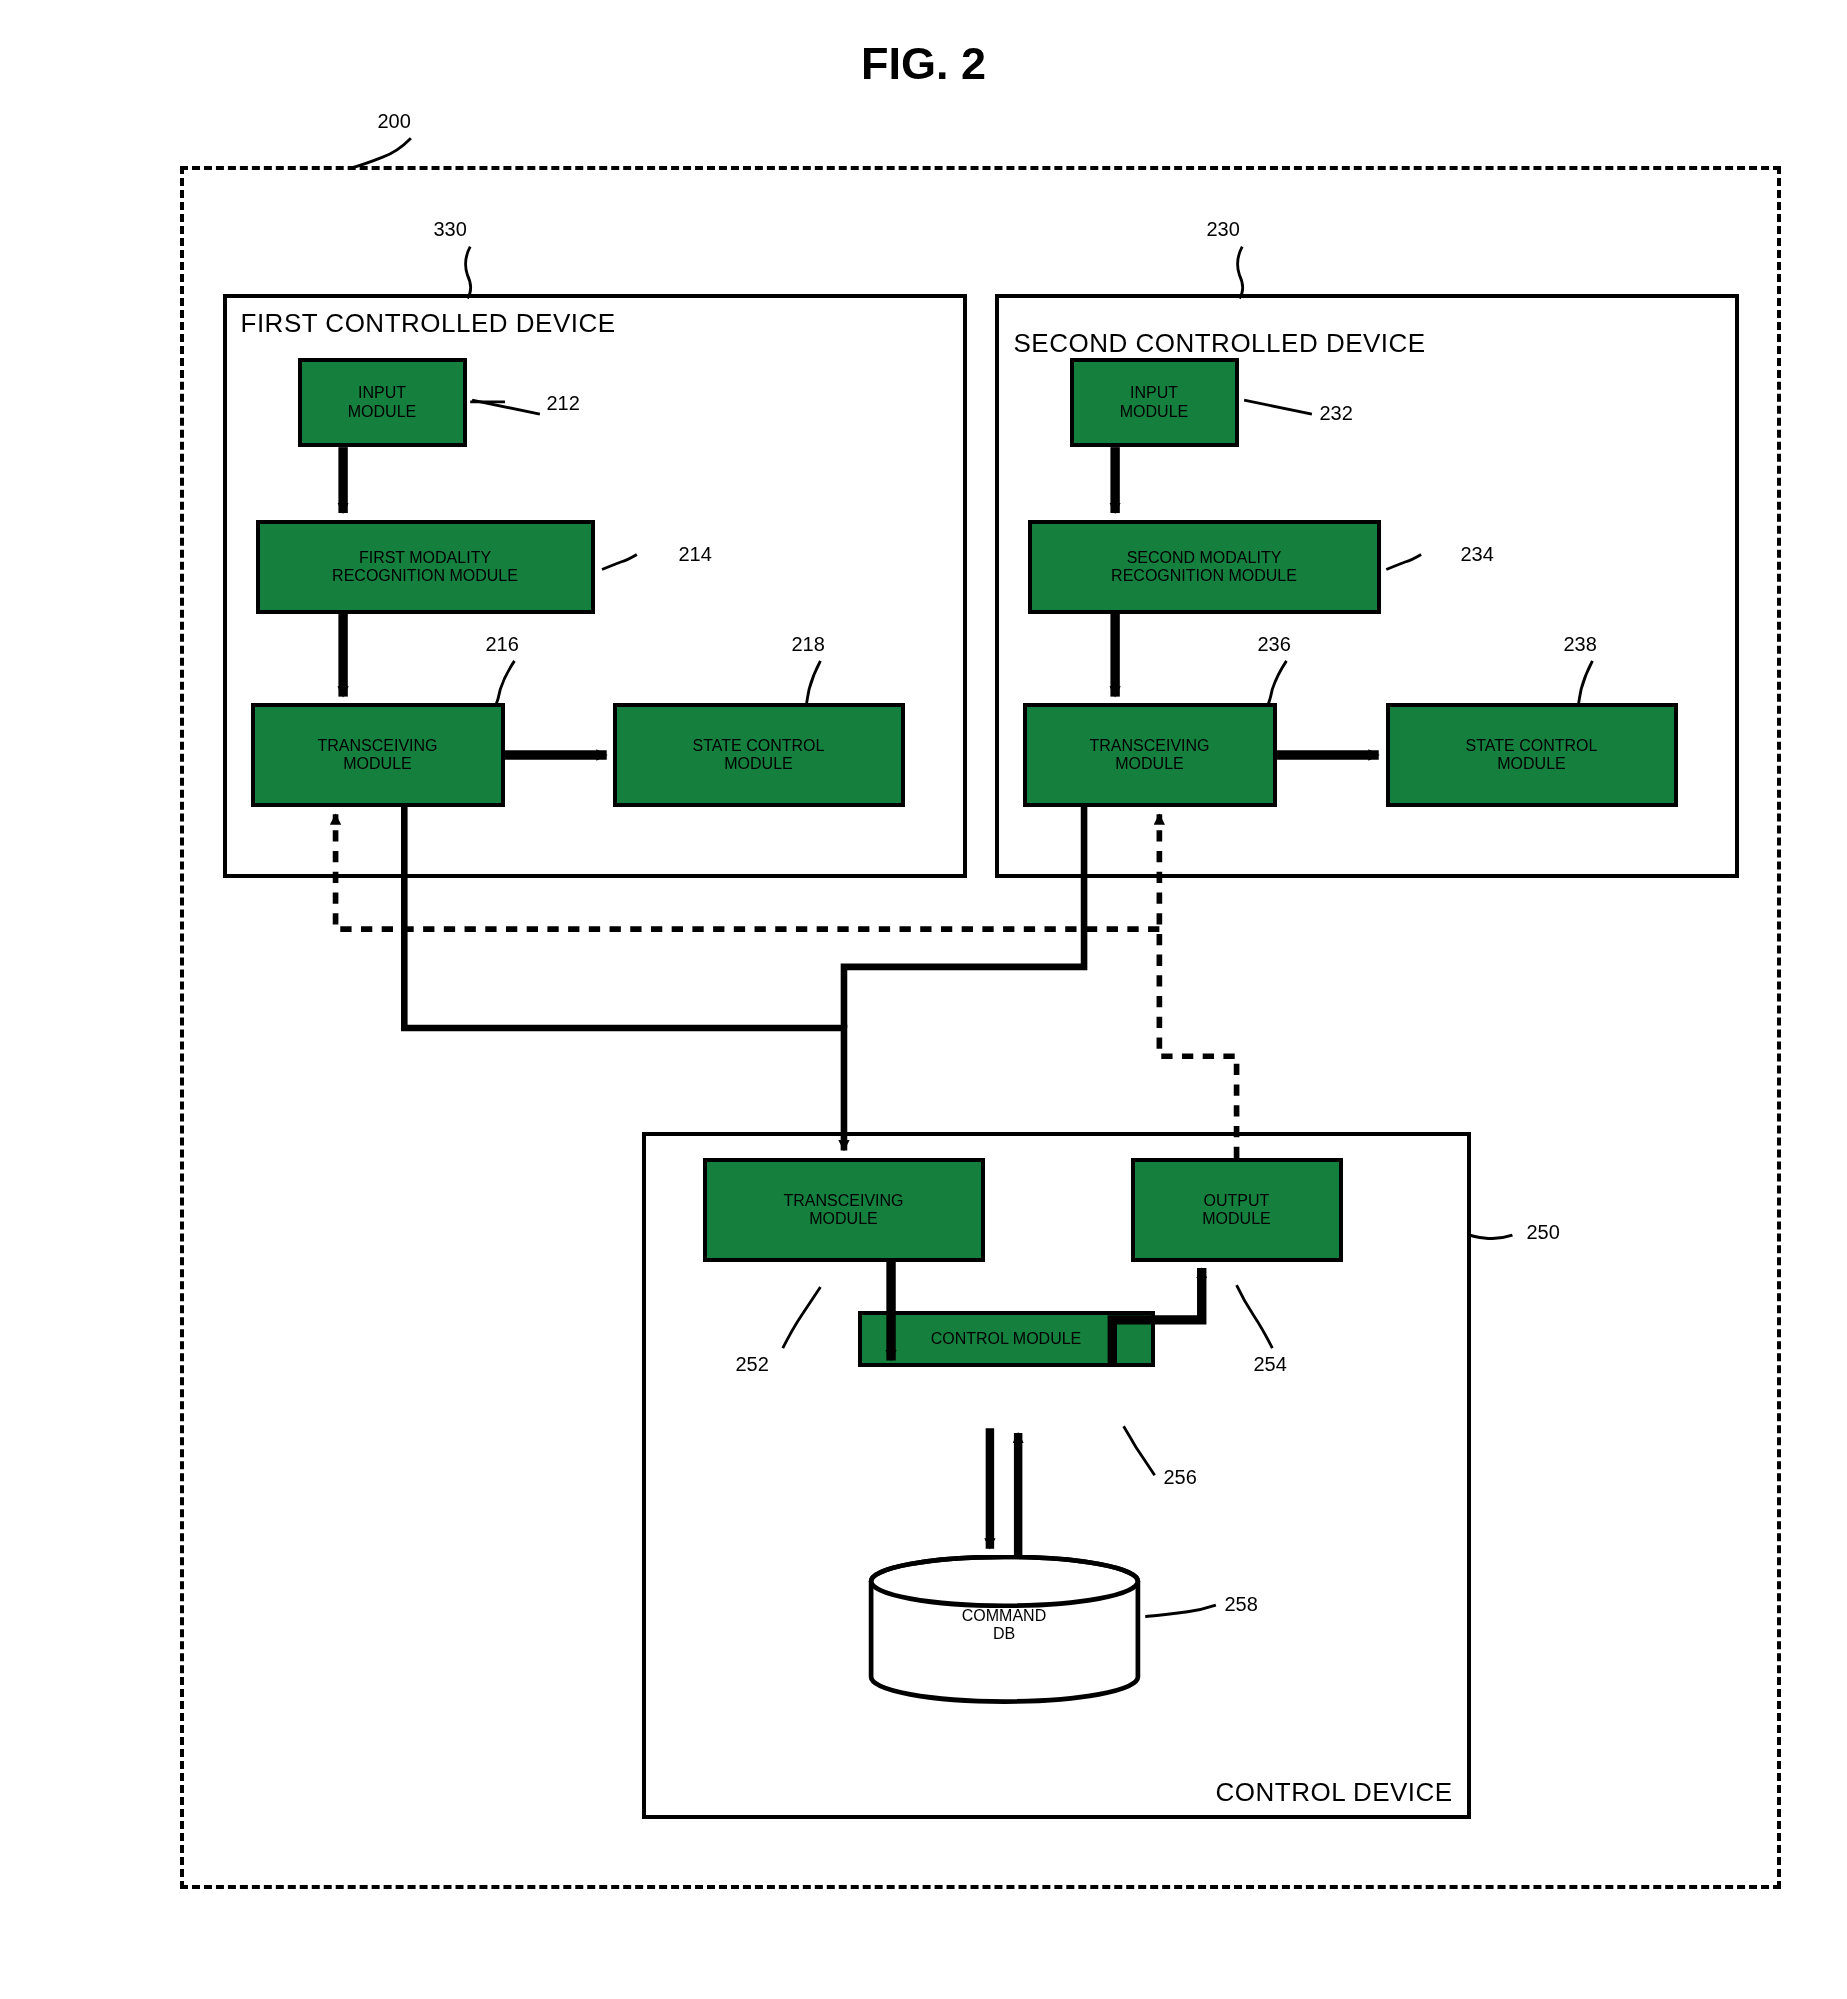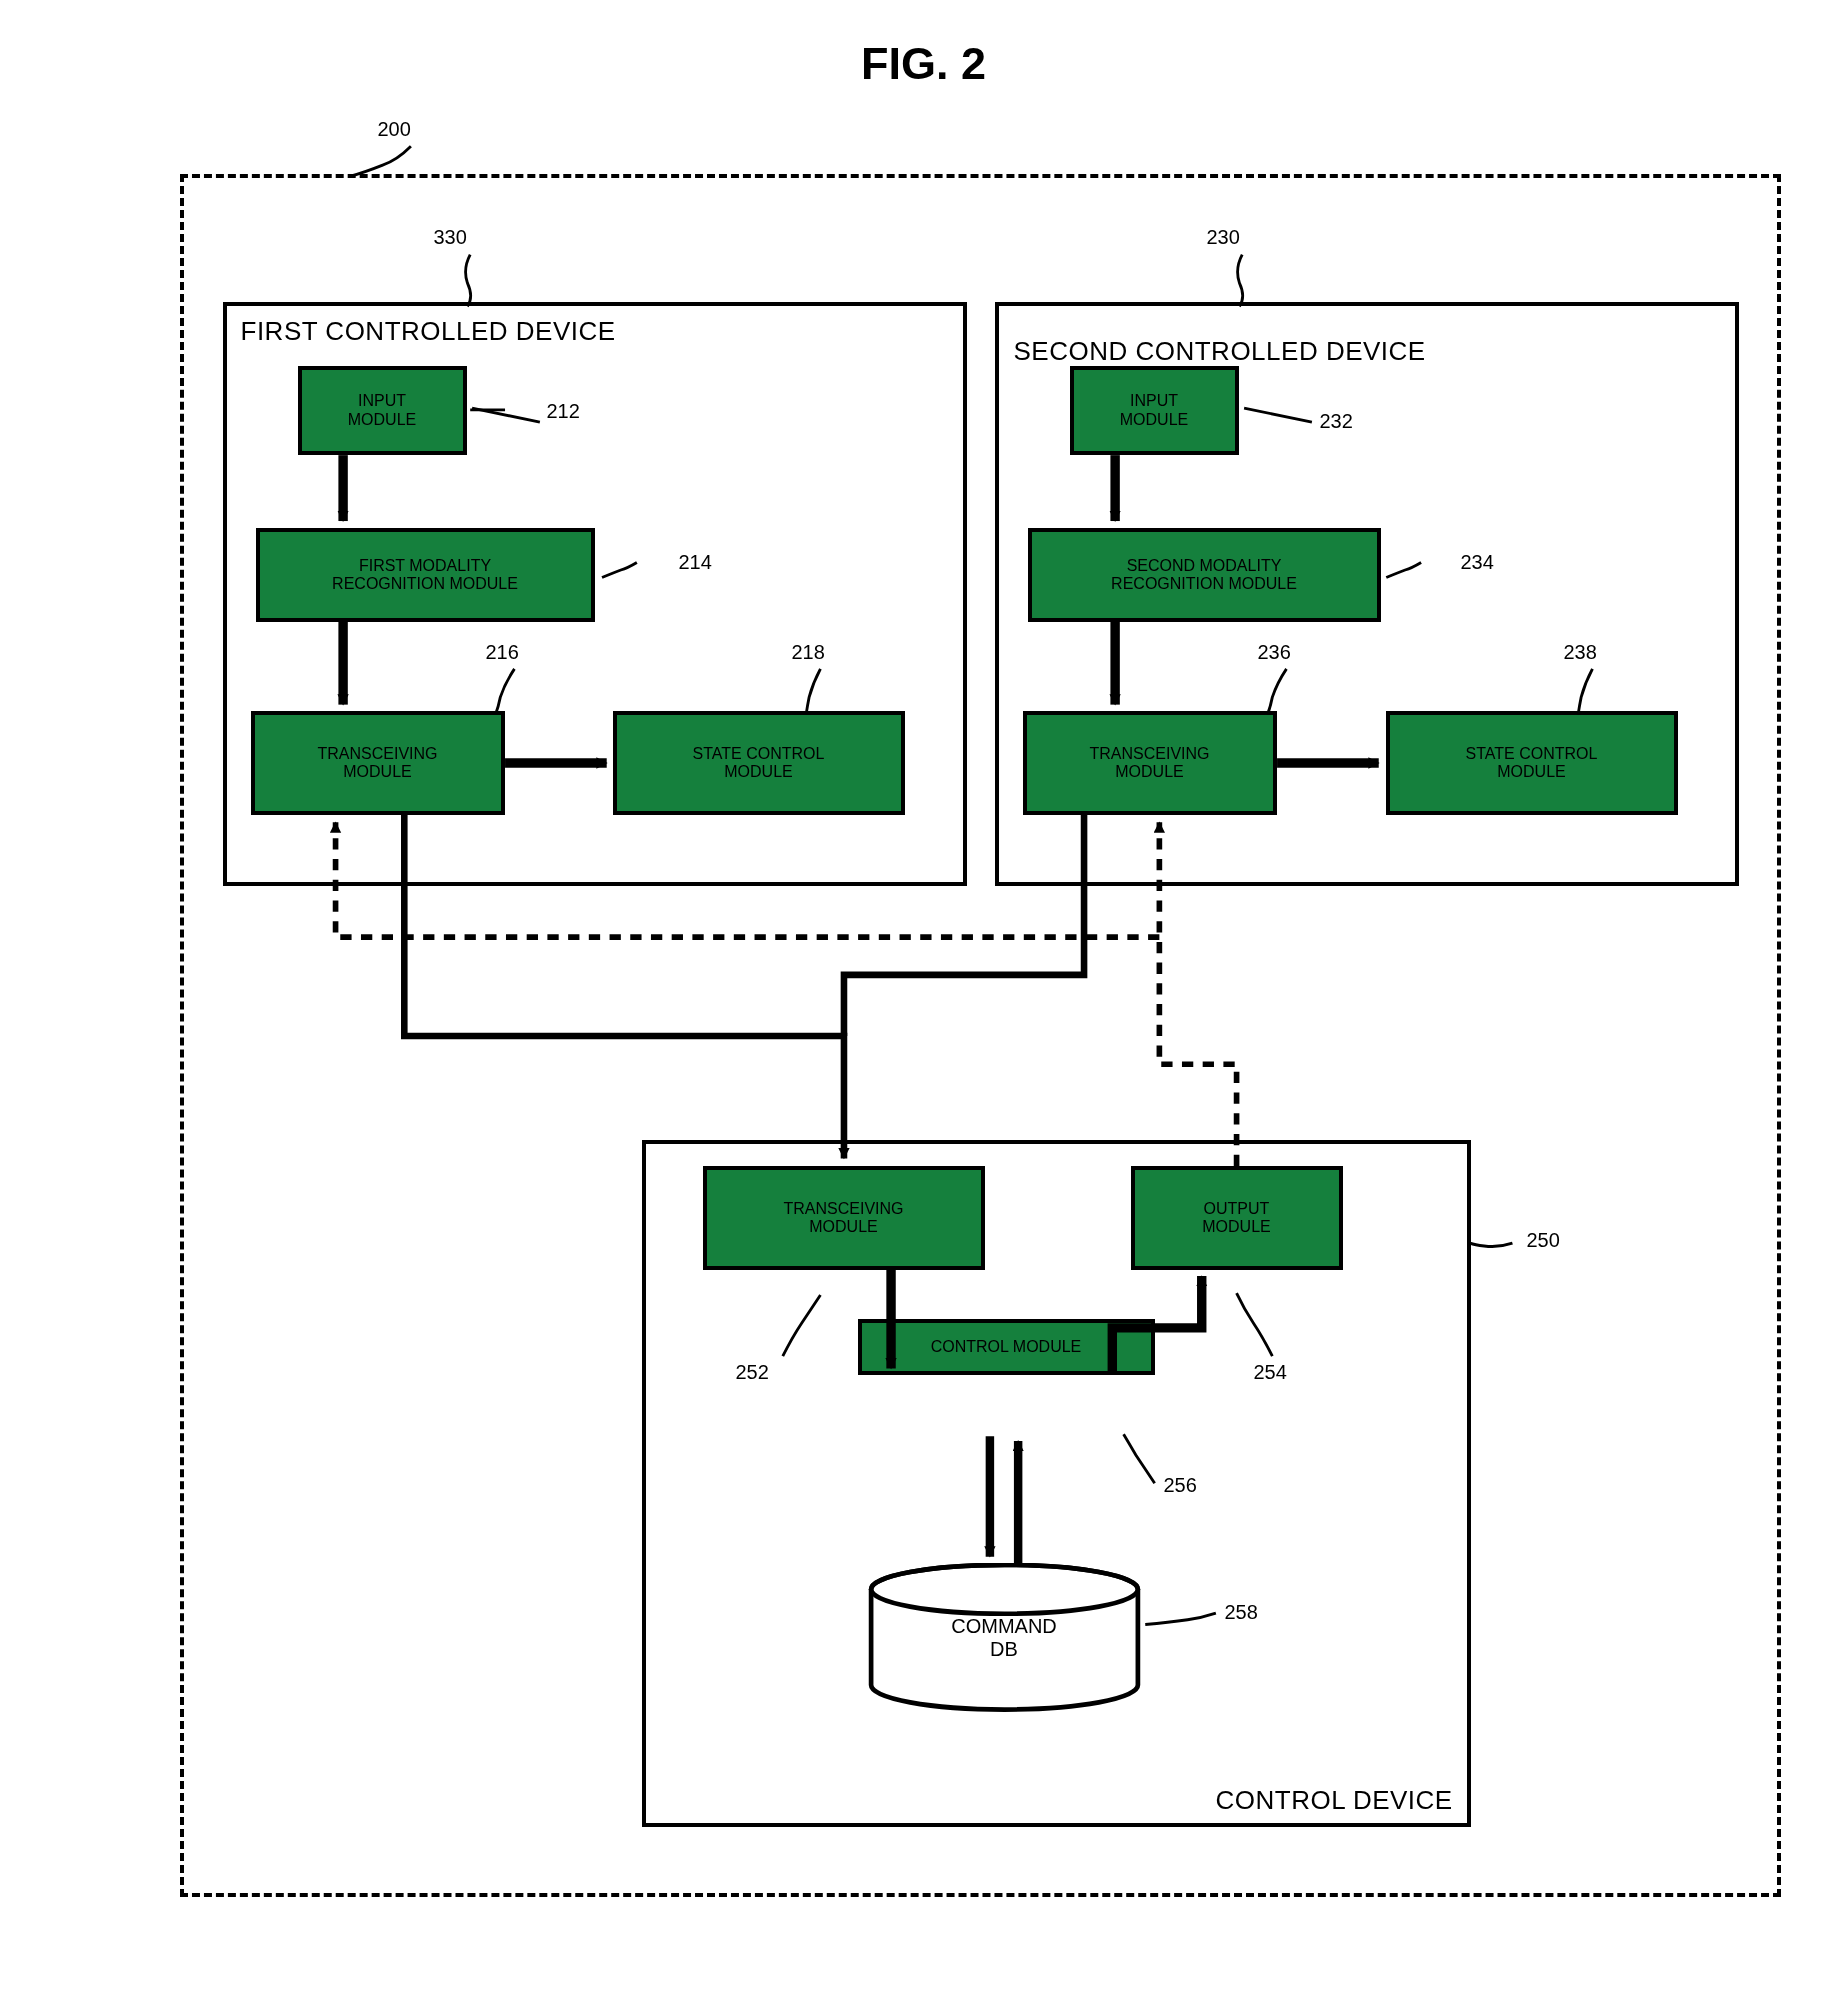--- a/index.html
+++ b/index.html
@@ -6,21 +6,21 @@
   body {
     margin: 0;
     padding: 38px;
     font-family: Arial, sans-serif;
     background: #fff;
   }
   .figure-title {
     text-align: center;
     font-size: 45px;
     font-weight: bold;
-    margin-bottom: 28px;
+    margin-bottom: 20px;
   }
   .stage {
     position: relative;
     width: 1770px;
     height: 1789px;
     margin: 0 auto;
   }
   .outer-dashed {
     position: absolute;
     border: 4.7px dashed #000;
@@ -117,21 +117,21 @@
 
   <div class="block" style="left:819px; top:1201px; width:297px; height:56px;">CONTROL MODULE</div>
   <div class="refnum" style="left:1125px; top:1356px;">256</div>
 
   <div style="position:absolute; left:829px; top:1445px; width:273px; height:146px;">
     <svg width="273" height="155" viewBox="0 0 290 165">
       <ellipse cx="145" cy="28" rx="142" ry="26" fill="#fff" stroke="#000" stroke-width="5"></ellipse>
       <path d="M 3 28 L 3 130 A 142 26 0 0 0 287 130 L 287 28" fill="#fff" stroke="#000" stroke-width="5"></path>
       <ellipse cx="145" cy="28" rx="142" ry="26" fill="none" stroke="#000" stroke-width="5"></ellipse>
     </svg>
-    <div style="position:absolute; left:0; top:52px; width:273px; text-align:center; font-size:20px; line-height:1.15;">COMMAND<br>DB</div>
+    <div style="position:absolute; left:0; top:52px; width:273px; text-align:center; font-size:16px; line-height:1.15;">COMMAND<br>DB</div>
   </div>
   <div class="refnum" style="left:1186px; top:1483px;">258</div>
 
   <svg class="overlay" viewBox="0 0 1880 1900" width="1770" height="1789">
     <defs>
       <marker id="arrow" markerWidth="14" markerHeight="14" refX="11" refY="6" orient="auto" markerUnits="userSpaceOnUse">
         <path d="M0,0 L12,6 L0,12 Z" fill="#000"></path>
       </marker>
       <marker id="arrow-dash" markerWidth="14" markerHeight="14" refX="11" refY="6" orient="auto" markerUnits="userSpaceOnUse">
         <path d="M0,0 L12,6 L0,12 Z" fill="#000"></path>

